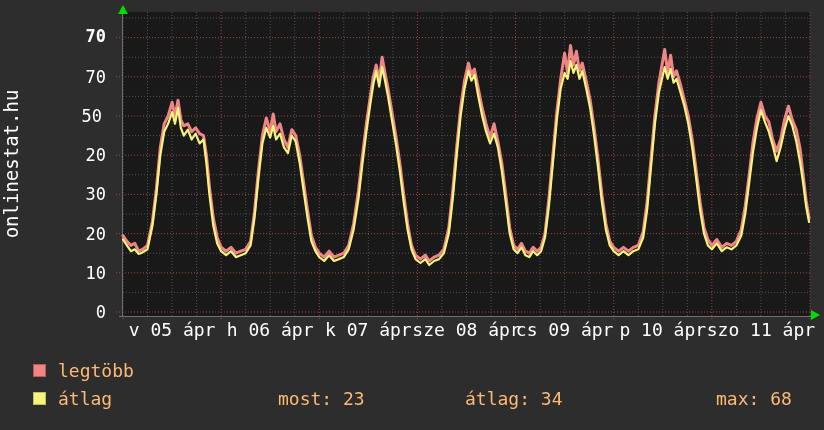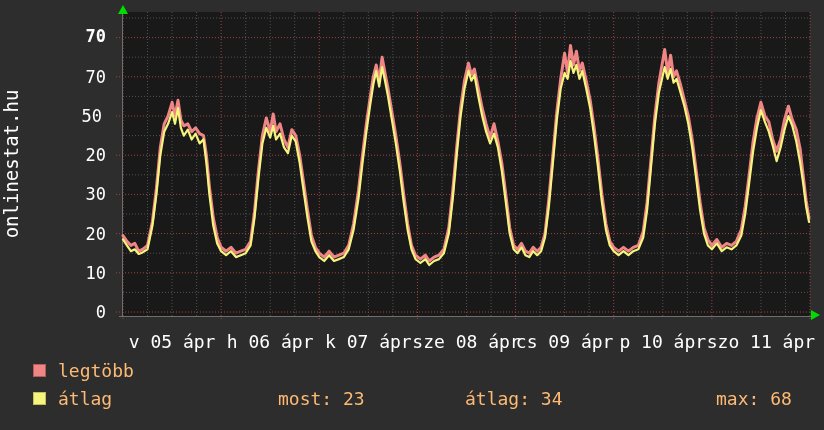--- a/index.html
+++ b/index.html
@@ -15,21 +15,21 @@
     font-size:19px;letter-spacing:0px;text-align:center;color:#ffffff;
     white-space:nowrap;
   }
   .plot-svg{position:absolute;left:0;top:0;}
   .ylabel{
     position:absolute;width:50px;text-align:right;font-size:17px;
     line-height:20px;color:#ffffff;
   }
   .xlabel{
     position:absolute;width:120px;text-align:center;font-size:18px;
-    line-height:20px;color:#ffffff;white-space:nowrap;margin-top:12px;
+    line-height:20px;color:#ffffff;white-space:nowrap;
   }
   .legend-swatch{
     position:absolute;width:13px;height:13px;box-sizing:border-box;
   }
   .legend-label,.stat-text{
     position:absolute;font-size:18px;line-height:22px;color:#fdba74;
     white-space:pre;
   }
 </style>
 </head>

